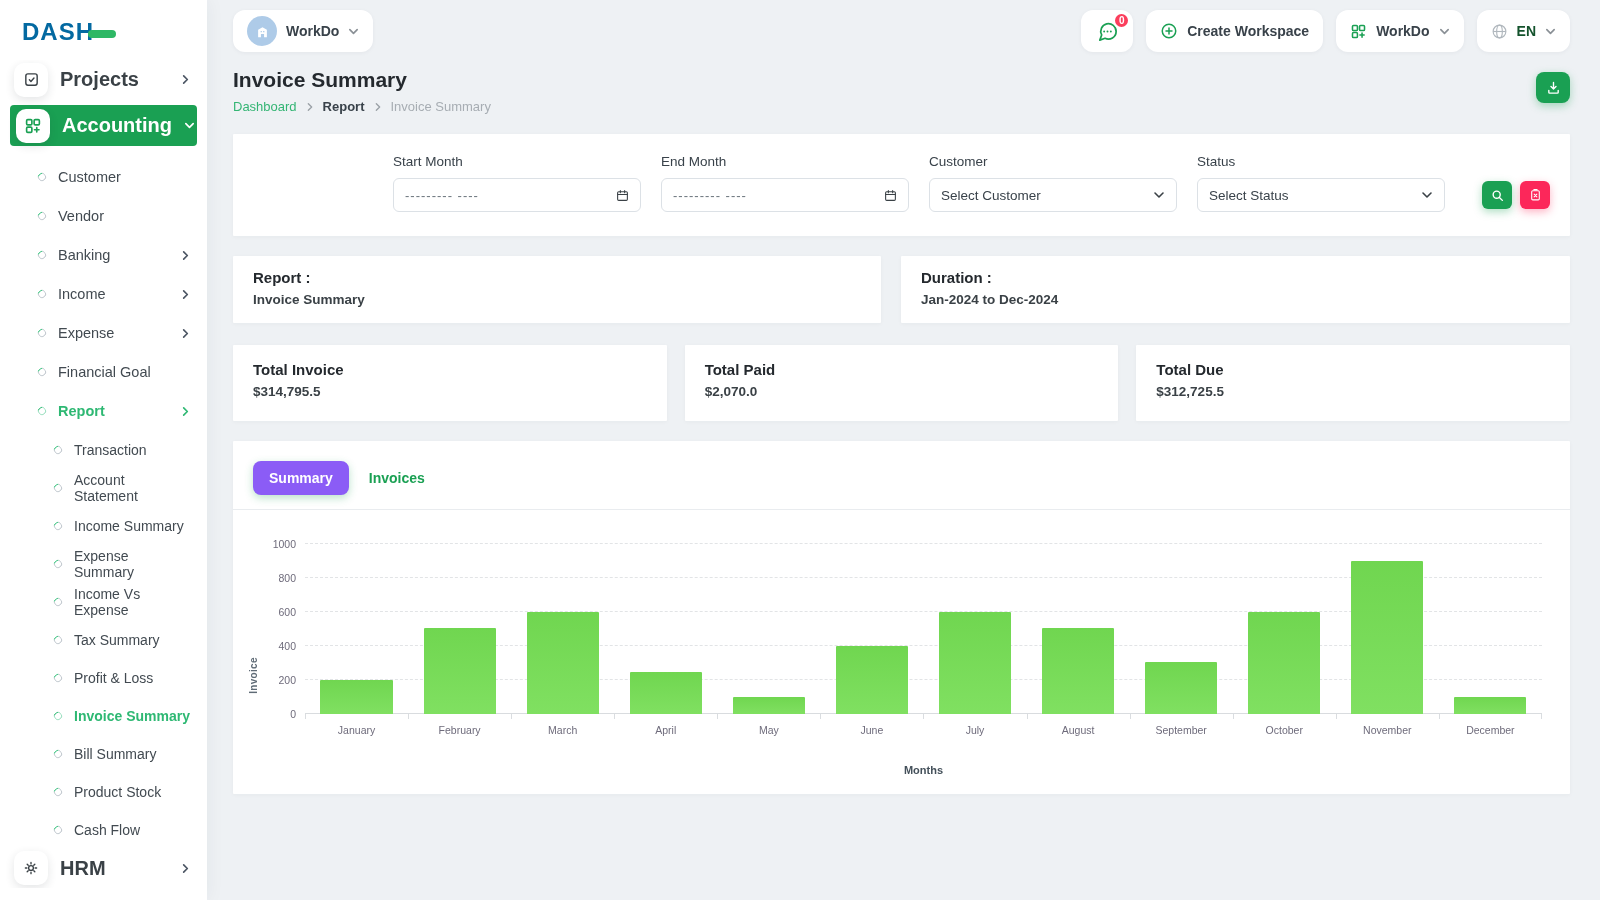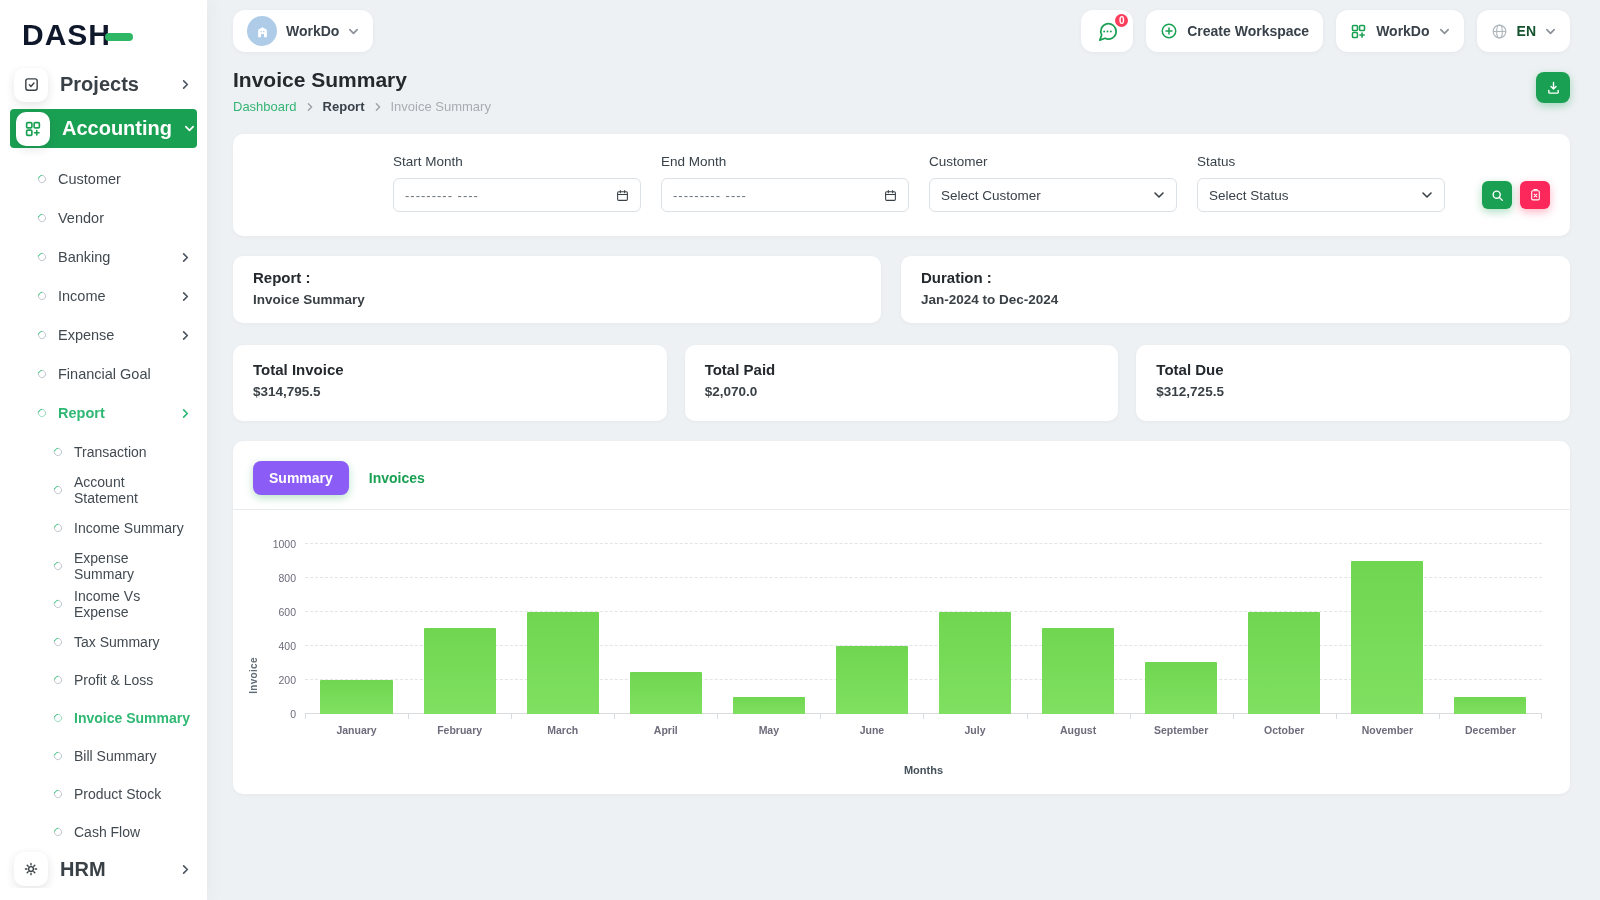--- a/index.html
+++ b/index.html
@@ -14,21 +14,21 @@
   
   .sidebar {
     position: fixed; left: 0; top: 0; bottom: 0;
     width: 207px; background: #fff;
     box-shadow: 0 0 18px rgba(40,50,60,.06);
     display: flex; flex-direction: column;
     padding: 12px 0 12px;
     z-index: 5;
   }
   .logo { display: flex; align-items: center; padding: 6px 0 14px 22px; cursor: pointer; }
-  .logo-text { font-size: 30px; font-weight: 800; letter-spacing: 1px; color: #0f172a; }
+  .logo-text { font-size: 24px; font-weight: 800; letter-spacing: 1px; color: #0369a1; }
   .logo-bar { width: 28px; height: 8px; border-radius: 4px; background: #2eb865; margin-left: -6px; margin-top: 4px; }
   .nav { flex: 1; display: flex; flex-direction: column; overflow: hidden; }
   .nav-item {
     display: flex; align-items: center; gap: 12px;
     height: 42px; padding: 0 16px 0 14px; cursor: pointer;
     font-size: 20px; font-weight: 600; color: #3a4146;
   }
   .icon-card {
     width: 34px; height: 34px; border-radius: 10px; background: #fff;
     box-shadow: 0 3px 10px rgba(30,40,50,.12);
@@ -89,21 +89,21 @@
   .bc-link { color: #34b574; cursor: pointer; }
   .bc-mid { color: #39424a; font-weight: 600; cursor: pointer; }
   .bc-cur { color: #a7adb3; }
   .bc-sep { color: #9aa0a6; }
   .dl-btn {
     width: 34px; height: 31px; background: #1aa053; border: none; border-radius: 8px;
     display: flex; align-items: center; justify-content: center; cursor: pointer;
     box-shadow: 0 3px 8px rgba(26,160,83,.35); margin-top: 4px;
   }
 
-  .card { background: #fff; border-radius: 10px; box-shadow: 0 1px 4px rgba(30,40,50,.04); }
+  .card { background: #fff; border-radius: 1px; box-shadow: 0 1px 4px rgba(30,40,50,.04); }
 
   .filter-card { margin-top: 20px; padding: 20px 20px 24px; display: flex; align-items: flex-end; gap: 20px; }
   .filter-spacer { width: 120px; flex: 0 0 auto; }
   .field { width: 248px; }
   .field-label { font-size: 13.5px; color: #39424a; margin-bottom: 9px; }
   .control {
     height: 34px; border: 1px solid #dce1e6; border-radius: 6px; background: #fff;
     display: flex; align-items: center; padding: 0 11px; cursor: pointer; font-size: 13px;
   }
   .month-placeholder { color: #6c757d; letter-spacing: 1px; }
@@ -138,21 +138,21 @@
     transform: rotate(-90deg); transform-origin: center;
     font-size: 10px; font-weight: 700; color: #5f6b76; letter-spacing: .3px;
   }
   .plot { position: relative; height: 170px; margin-left: 58px; }
   .gridline { position: absolute; left: 0; right: 0; border-top: 1px dashed #e2e4e6; }
   .gridline.axis { border-top: 1px solid #d9dcdf; }
   .ytick { position: absolute; right: calc(100% + 9px); width: 36px; text-align: right; font-size: 10.5px; color: #6e6b7b; }
   .bars { position: absolute; left: 0; right: 0; top: 0; bottom: 0; display: flex; align-items: flex-end; }
   .bcell { flex: 1; display: flex; justify-content: center; align-items: flex-end; height: 100%; }
   .bar { width: 70%; max-width: 74px; background: linear-gradient(180deg, #70d650 0%, #80e061 100%); border-radius: 1px 1px 0 0; }
-  .xrow { display: flex; margin-left: 58px; font-weight: bold; }
+  .xrow { display: flex; margin-left: 58px; }
   .xcell { flex: 1; position: relative; text-align: center; font-size: 10.5px; color: #6e6b7b; padding-top: 10px; }
   .xcell::before { content: ""; position: absolute; left: 0; top: 0; height: 5px; border-left: 1px solid #dadde0; }
   .xcell:last-child::after { content: ""; position: absolute; right: 0; top: 0; height: 5px; border-right: 1px solid #dadde0; }
   .xaxis-title { margin-left: 58px; text-align: center; font-size: 11px; font-weight: 700; color: #44505a; margin-top: 28px; }
 </style>
 </head>
 <body>
 
 <aside class="sidebar">
   <div class="logo">

